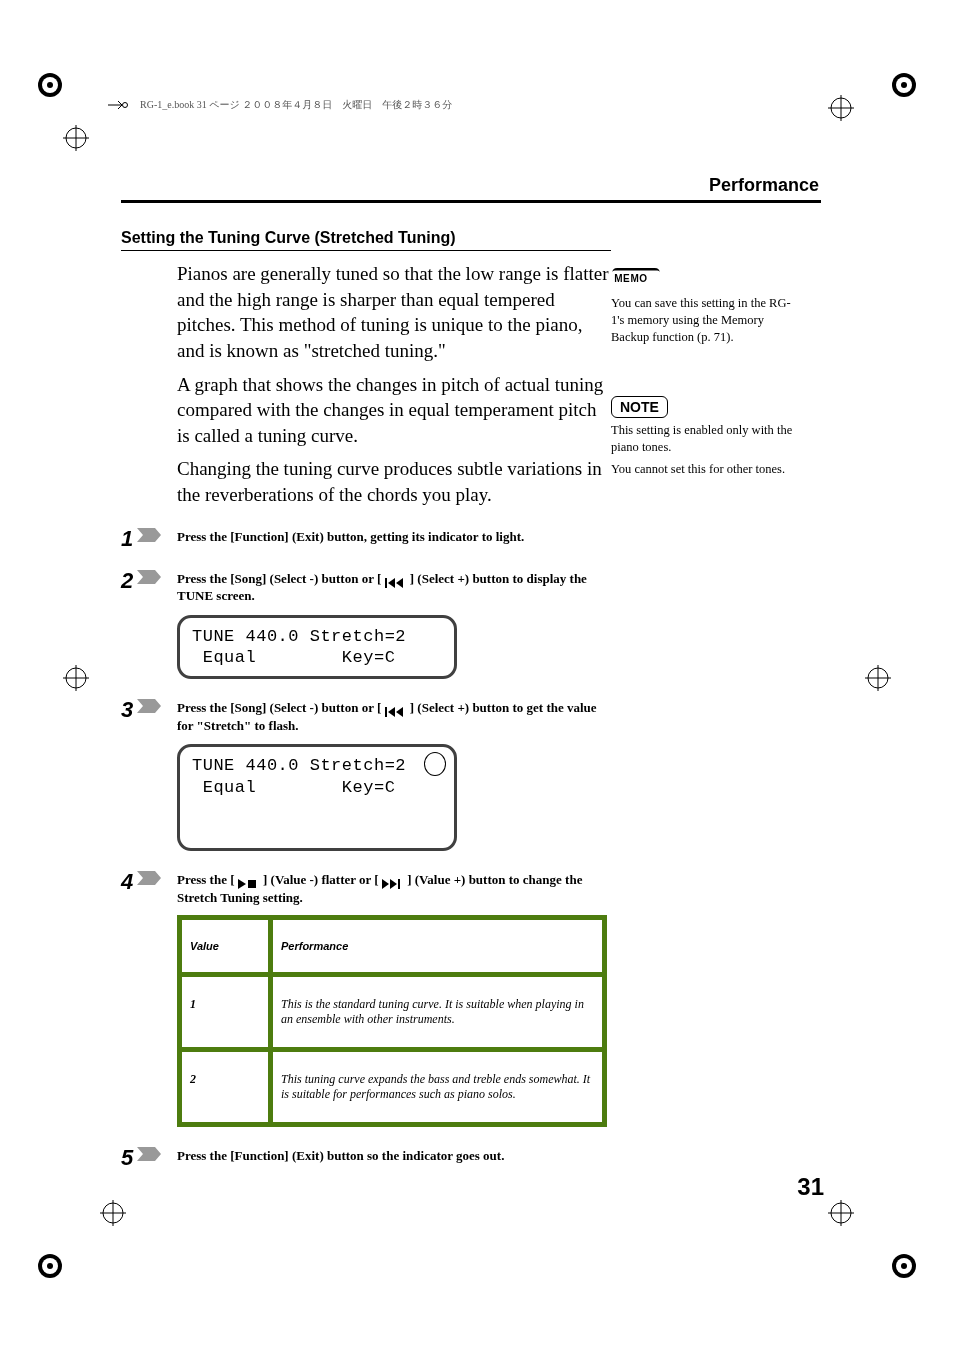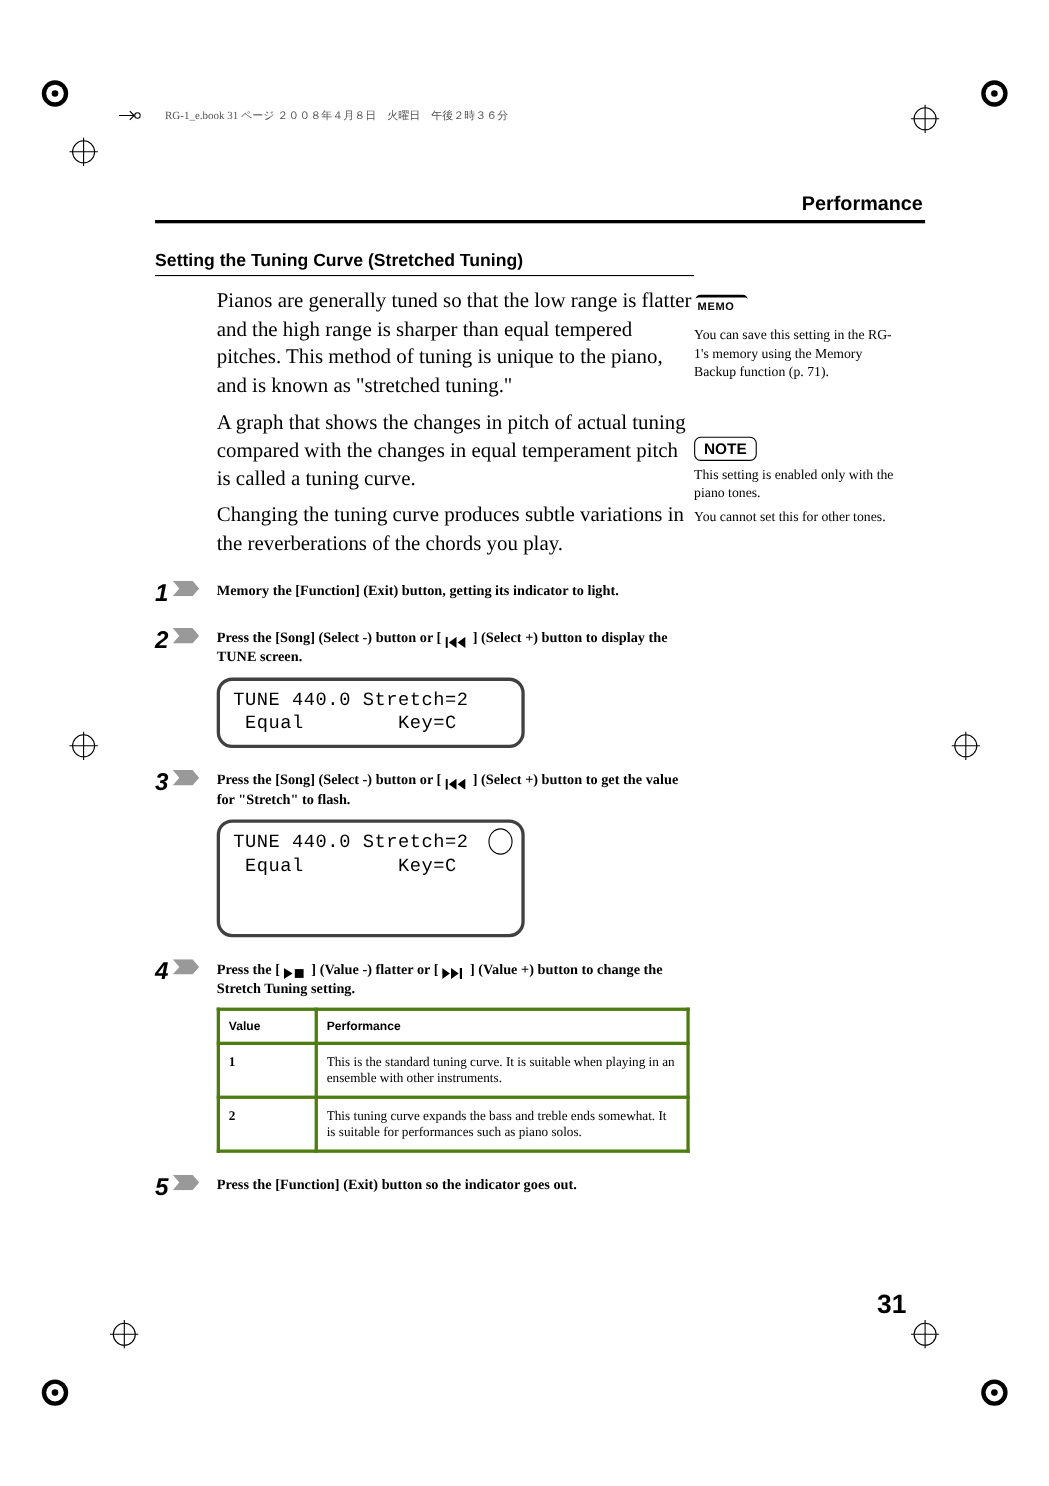--- a/index.html
+++ b/index.html
@@ -35,31 +35,31 @@
   .cm-mr { top: 665px; right: 63px; }
 
   .header-line {
     position: absolute;
     top: 98px;
     left: 108px;
     font-size: 10px;
     color: #555;
     display: flex;
     align-items: center;
-    gap: 22px;
+    gap: 12px;
   }
   .header-line .arrow-icon {
     width: 20px; height: 14px;
     display: inline-block;
   }
 
   .page-area {
     position: absolute;
     top: 175px;
-    left: 141px;
+    left: 121px;
     width: 700px;
   }
   .performance-title {
     text-align: right;
     font-family: Arial, Helvetica, sans-serif;
     font-weight: bold;
     font-size: 18px;
     margin: 0 0 4px 0;
     padding-right: 2px;
   }
@@ -148,24 +148,25 @@
     height: 22px;
   }
 
   table.value-table {
     margin: 8px 0 0 56px;
     border-collapse: collapse;
     font-size: 12px;
     width: 430px;
   }
   table.value-table th, table.value-table td {
-    border: 3px solid #4d7c0f;
-    padding: 8px 8px;
+    border: 5px solid #4d7c0f;
+    padding: 20px 8px;
     text-align: left;
     vertical-align: top;
+    font-style: italic;
   }
   table.value-table th {
     font-family: Arial, Helvetica, sans-serif;
     font-weight: bold;
     font-size: 11px;
   }
 
   .memo-box, .note-box {
     margin-bottom: 20px;
   }
@@ -286,21 +287,21 @@
 
       <div class="step-row">
         <div class="step-num-box">
           <span class="step-num">1</span>
           <span class="step-marker">
             <svg viewBox="0 0 24 14">
                 <polygon points="0,0 18,0 24,7 18,14 0,14 6,7" fill="#999"></polygon>
               </svg>
           </span>
         </div>
-        <div class="step-text">Memory the [Function] (Exit) button, getting its indicator to light.</div>
+        <div class="step-text">Press the [Function] (Exit) button, getting its indicator to light.</div>
       </div>
 
       <div class="step-row">
         <div class="step-num-box">
           <span class="step-num">2</span>
           <span class="step-marker">
             <svg viewBox="0 0 24 14">
                 <polygon points="0,0 18,0 24,7 18,14 0,14 6,7" fill="#999"></polygon>
               </svg>
           </span>

